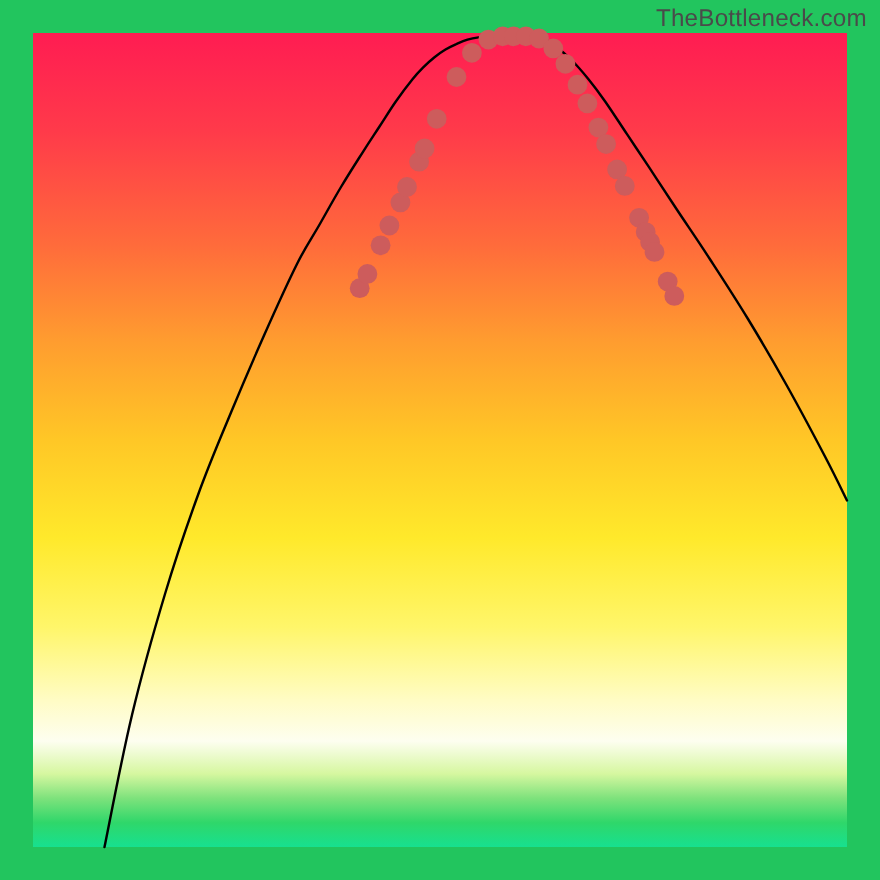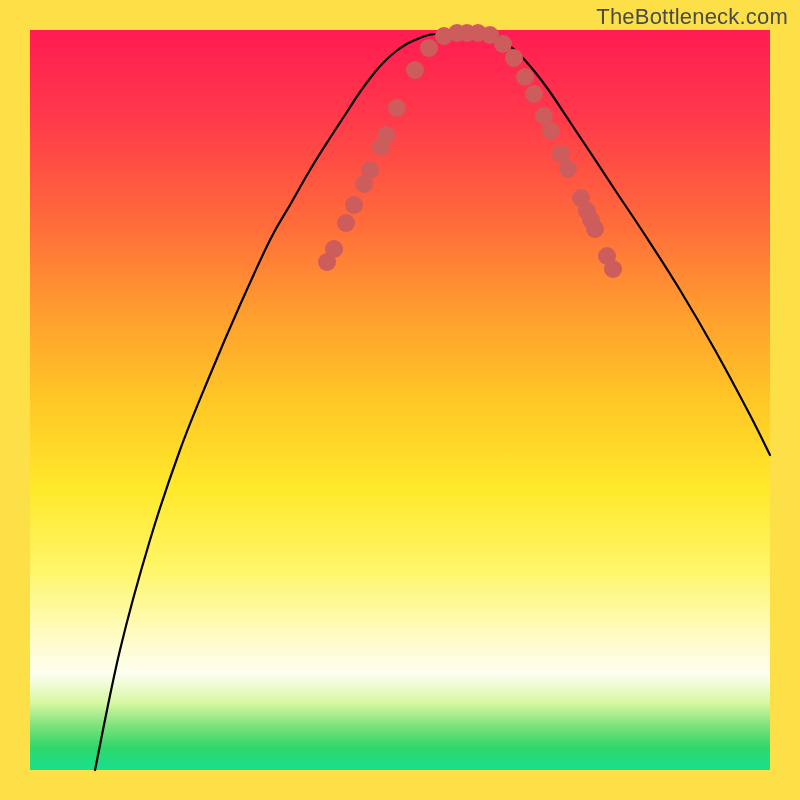--- a/index.html
+++ b/index.html
@@ -8,21 +8,21 @@
     width: 800px;
     height: 800px;
     background: #000;
     overflow: hidden;
     font-family: Arial, Helvetica, sans-serif;
   }
   .frame {
     position: relative;
     width: 800px;
     height: 800px;
-    background: #fde047;
+    background: #22c55e;
   }
   .plot-area {
     position: absolute;
     left: 30px;
     top: 30px;
     width: 740px;
     height: 740px;
     
     background: linear-gradient(to bottom,
       #ff1c52 0%,

